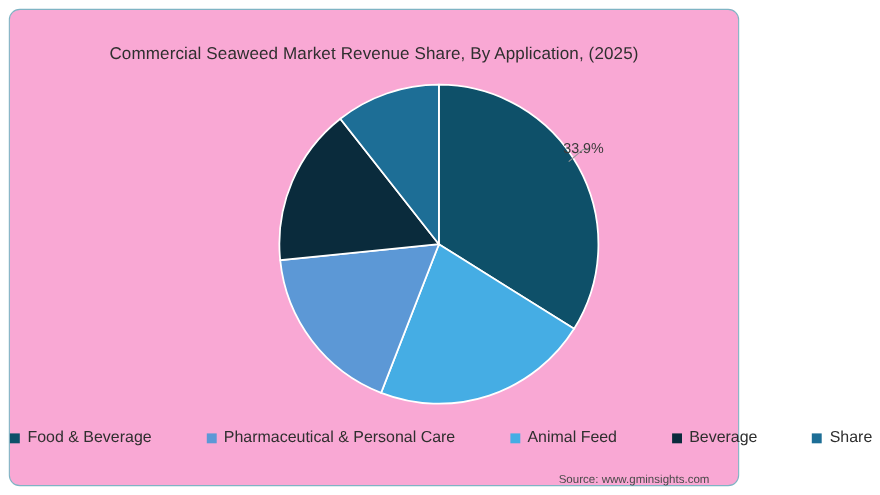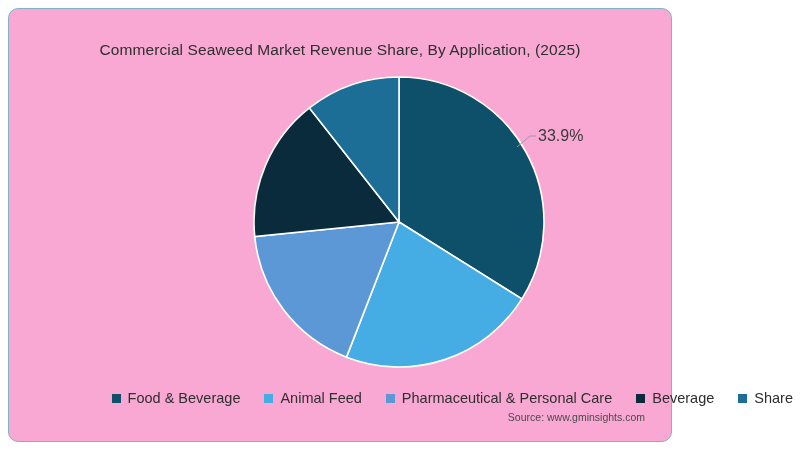--- a/index.html
+++ b/index.html
@@ -42,33 +42,33 @@
     height: 434px;
     pointer-events: none;
   }
   #pie-svg {
     position: absolute;
     left: 0;
     top: 0;
   }
   #callout-label {
     position: absolute;
-    left: 529px;
+    left: 503px;
     top: 118px;
-    font-size: 16px;
+    font-size: 13px;
     color: #3a3a3a;
   }
   #legend {
     position: absolute;
     left: 0;
     top: 381px;
     width: 784px;
     display: flex;
     flex-direction: row;
-    justify-content: flex-end;
+    justify-content: space-between;
     align-items: center;
     gap: 24px;
   }
   .legend-item {
     display: flex;
     flex-direction: row;
     align-items: center;
     gap: 7px;
     white-space: nowrap;
   }
@@ -78,21 +78,21 @@
     display: inline-block;
     flex: 0 0 auto;
   }
   .legend-label {
     font-size: 14.5px;
     color: #2f2f2f;
   }
   #source-note {
     position: absolute;
     right: 26px;
-    top: 402px;
+    top: 421px;
     font-size: 10.5px;
     color: #4a4a4a;
   }
 </style>
 </head>
 <body>
 
 <div id="chart-card">
 
   <div id="chart-title">Commercial Seaweed Market Revenue Share, By Application, (2025)</div>
@@ -111,26 +111,26 @@
   </div>
 
   <div id="callout-label">33.9%</div>
 
   <div id="legend">
       <div class="legend-item">
         <span class="legend-swatch" style="background: rgb(14, 80, 105);"></span>
         <span class="legend-label">Food &amp; Beverage</span>
       </div>
       <div class="legend-item">
+        <span class="legend-swatch" style="background: rgb(92, 152, 214);"></span>
+        <span class="legend-label">Pharmaceutical &amp; Personal Care</span>
+      </div>
+      <div class="legend-item">
         <span class="legend-swatch" style="background: rgb(69, 173, 228);"></span>
         <span class="legend-label">Animal Feed</span>
-      </div>
-      <div class="legend-item">
-        <span class="legend-swatch" style="background: rgb(92, 152, 214);"></span>
-        <span class="legend-label">Pharmaceutical &amp; Personal Care</span>
       </div>
       <div class="legend-item">
         <span class="legend-swatch" style="background: rgb(10, 43, 60);"></span>
         <span class="legend-label">Beverage</span>
       </div>
       <div class="legend-item">
         <span class="legend-swatch" style="background: rgb(29, 110, 150);"></span>
         <span class="legend-label">Share</span>
       </div>
     </div>

